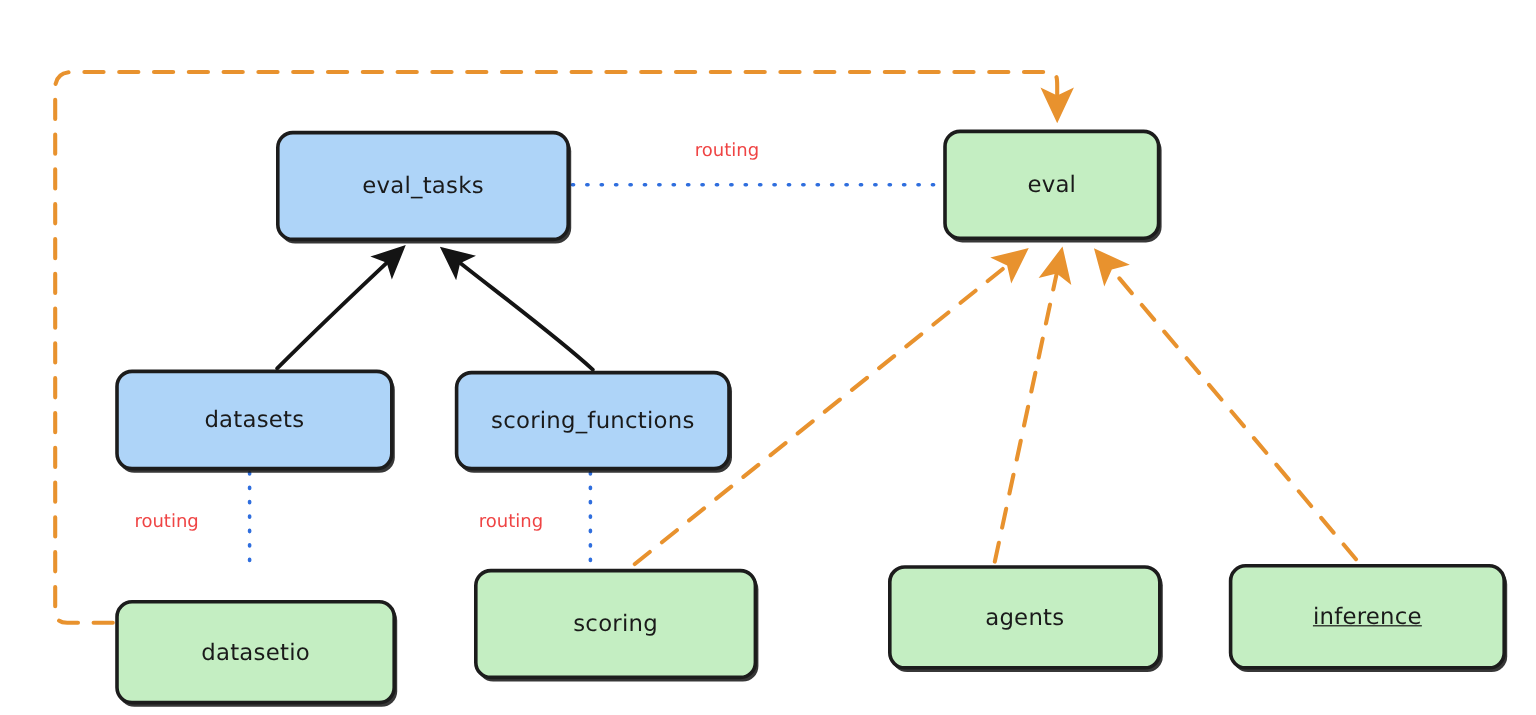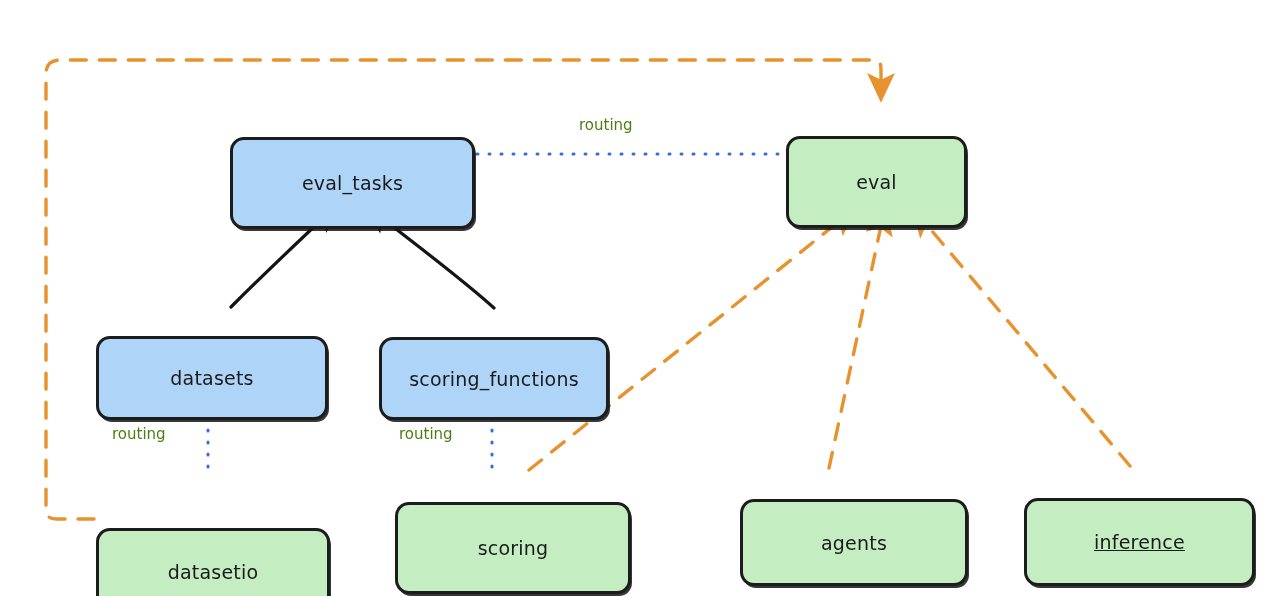--- a/index.html
+++ b/index.html
@@ -32,37 +32,36 @@
     border-radius: 14px;
     display: flex;
     align-items: center;
     justify-content: center;
     font-family: "DejaVu Sans", sans-serif;
     font-size: 19px;
     color: #1a1a1a;
     letter-spacing: 0.2px;
     z-index: 3;
     box-shadow: 2px 3px 0 -1px rgba(20,20,20,0.85);
-    margin-top: 28px;
   }
   .node.api {
     background: #aed4f8;
   }
   .node.provider {
     background: #c4eec2;
   }
   .node-label {
     pointer-events: none;
     user-select: none;
   }
   .edge-label {
     position: absolute;
     font-family: "DejaVu Sans", sans-serif;
     font-size: 15px;
-    color: #4d7c0f;
+    color: #ef4444;
     z-index: 4;
     background: transparent;
     user-select: none;
     white-space: nowrap;
   }
 </style>
 </head>
 <body>
 
 <div id="canvas">

